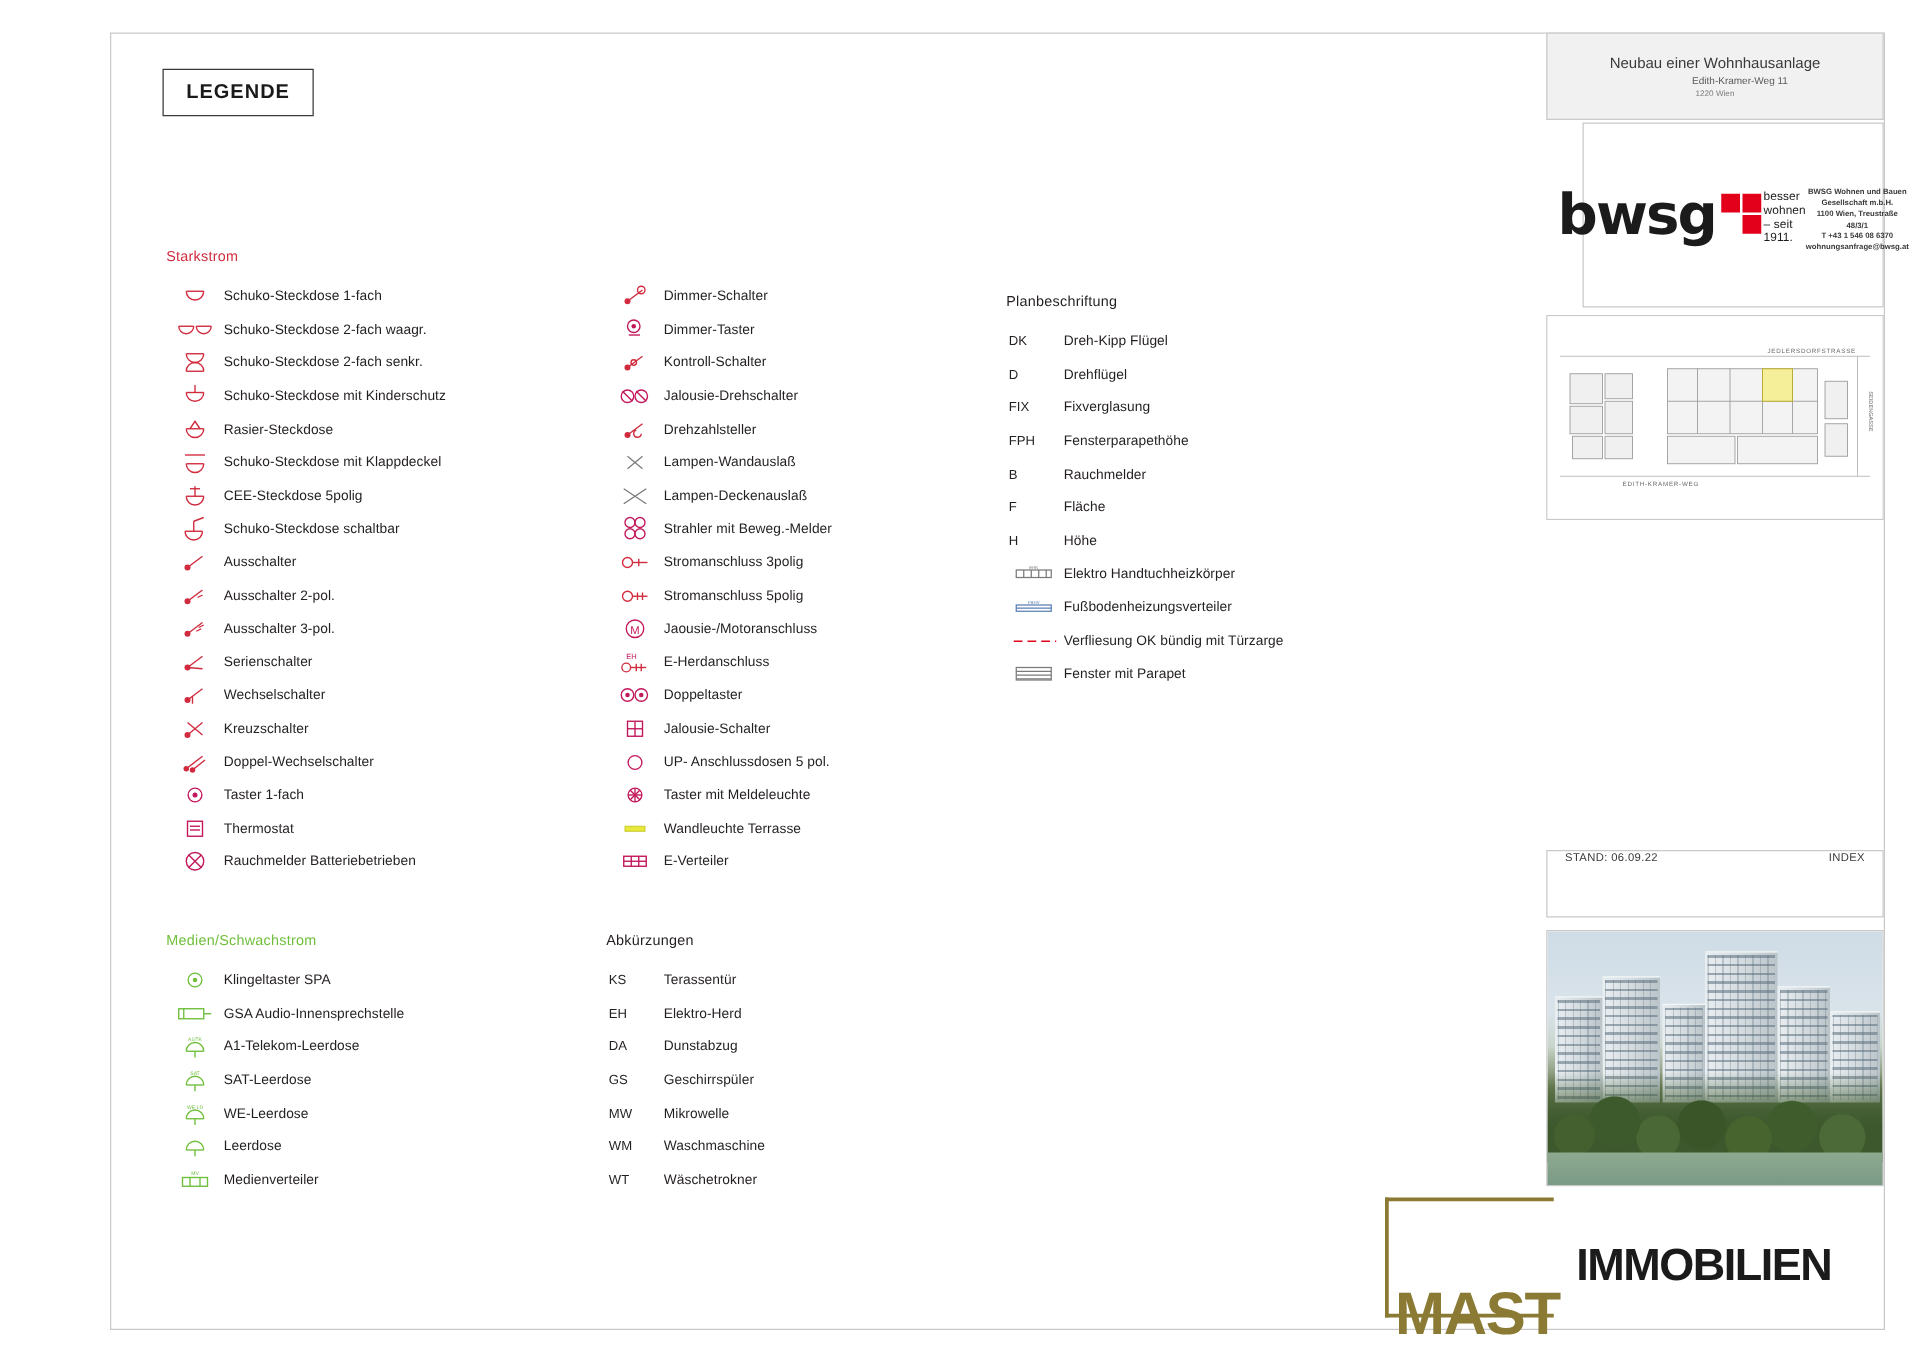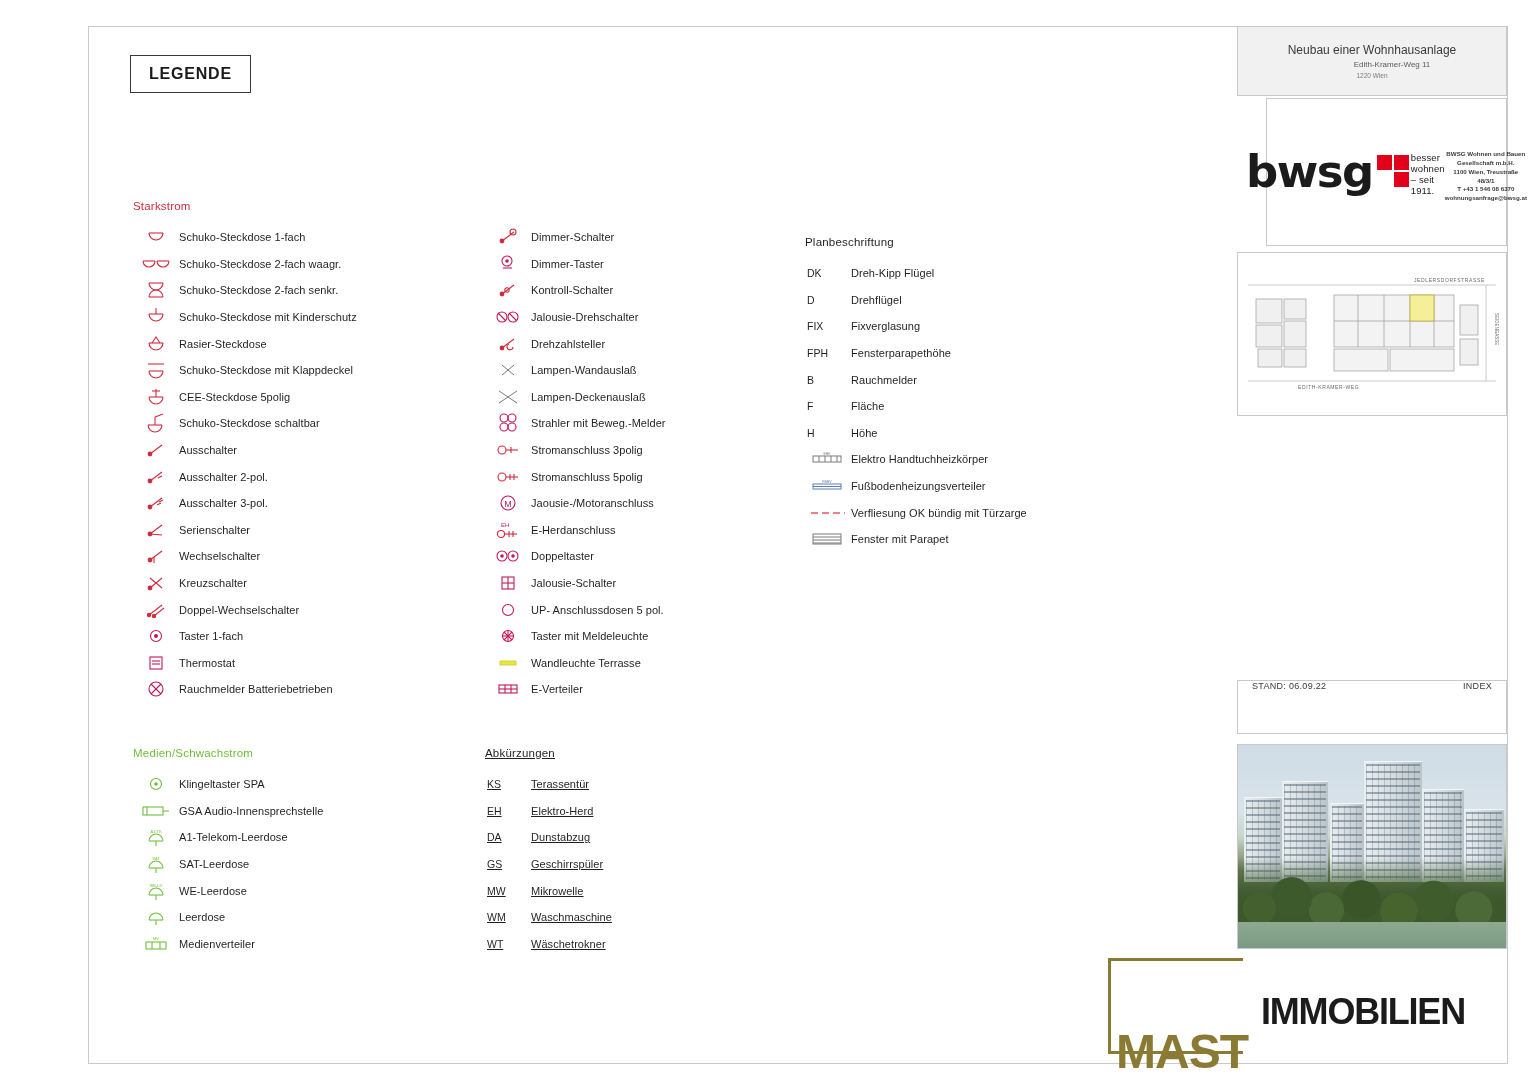--- a/index.html
+++ b/index.html
@@ -801,21 +801,21 @@
           <text x="14" y="5" text-anchor="middle" font-size="4" fill="#6fbf3b" font-family="Liberation Sans, sans-serif">MV</text>
           <rect class="s-green" x="4" y="7" width="20" height="7" fill="#e8f6de"></rect>
           <line class="s-green" x1="10" y1="7" x2="10" y2="14"></line>
           <line class="s-green" x1="18" y1="7" x2="18" y2="14"></line>
         </svg>
     </div>
     <div class="lbl">Medienverteiler</div>
   </div>
 </div>
 
-<div class="col" id="col-abk" style="left:485px; top:747px;text-decoration:underline;">
+<div class="col" id="col-abk" style="left:485px; top:747px;">
   <div class="col-head dark">Abkürzungen</div>
 
   <div class="row">
     <div class="abbr">KS</div>
     <div class="lbl">Terassentür</div>
   </div>
   <div class="row">
     <div class="abbr">EH</div>
     <div class="lbl">Elektro-Herd</div>
   </div>

